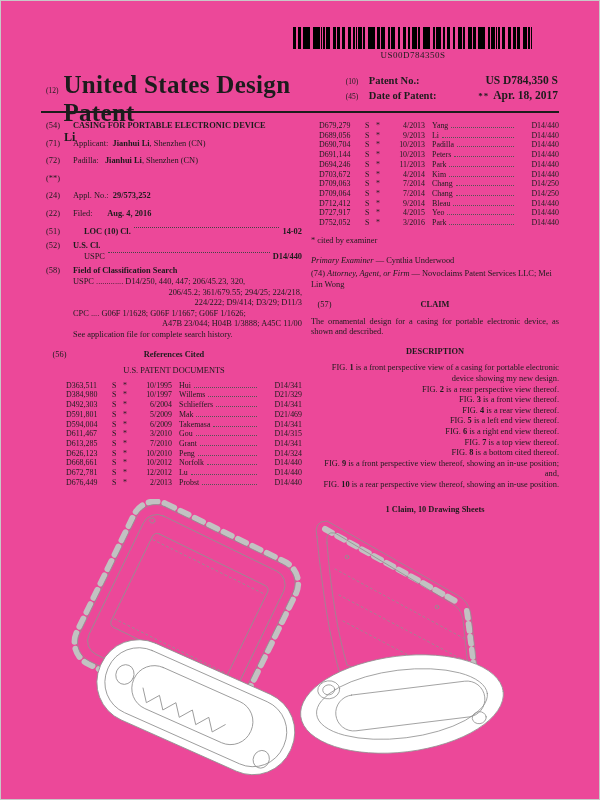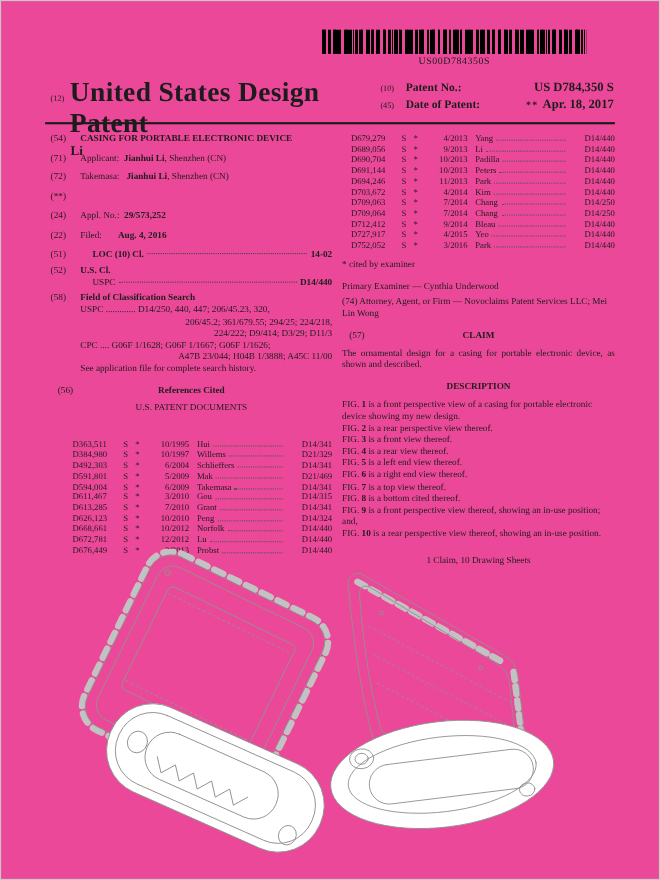--- a/index.html
+++ b/index.html
@@ -33,46 +33,46 @@
 
   
   .col { position:absolute; top:120px; font-size:8.4px; line-height:10.6px; }
   .col-left  { left:45px;  width:256px; }
   .col-right { left:310px; width:248px; }
 
   .field { display:flex; margin-bottom:7px; }
   .fcode { width:27px; flex:none; }
   .fbody { flex:1; }
   .b { font-weight:bold; }
-  .i { }
+  .i { font-style:italic; }
   .leader { flex:1; border-bottom:1px dotted #444; margin:0 3px 2px 3px; min-width:12px; }
-  .flexline { display:flex; align-items:center;padding-left:11px; }
+  .flexline { display:flex; align-items:flex-start;padding-left:11px; }
   .r-align { text-align:right; }
 
   .sec-head { position:relative; text-align:center; margin:9px 0 6px 0; }
   .sec-head .fcode { position:absolute; left:0; top:0; }
-  .sub-center { text-align:center; margin-bottom:22px; }
+  .sub-center { text-align:center; margin-bottom:4px; }
 
   
   .ref-table { padding-left:20px; }
   .ref-row { display:flex; align-items:baseline; font-size:7.9px; line-height:9.7px; }
   .r-no { width:46px; flex:none; }
   .r-kind { width:11px; flex:none; }
   .r-star { width:11px; flex:none; }
   .r-date { width:38px; flex:none; text-align:right; margin-right:7px; }
   .r-name { flex:none;text-align:right; }
   .r-leader { flex:1; border-bottom:1px dotted #555; margin:0 3px 1px 3px; }
   .r-cls { width:42px; flex:none; text-align:right; }
 
   .cited-note { margin:8px 0 10px 0; }
   .examiner { margin-bottom:2px; }
   .attorney { margin-bottom:10px; }
   .claim-text { text-align:justify; margin-bottom:0; }
-  .fig-item { text-align:left; }
-  .sheet-note { text-align:center; font-weight:normal; margin-top:14px; }
+  .fig-item { text-align:right; }
+  .sheet-note { text-align:center; font-weight:bold; margin-top:14px; }
 
   
   .drawings { position:absolute; left:0; top:498px; width:600px; height:302px; }
   .fig-svg { position:absolute; top:0; }
   .fig-svg.left { left:34px; }
   .fig-svg.right { left:286px; }
 </style>
 </head>
 <body>
 
@@ -114,21 +114,21 @@
       <span class="fbody b">CASING FOR PORTABLE ELECTRONIC DEVICE</span>
     </div>
 
     <div class="field">
       <span class="fcode">(71)</span>
       <span class="fbody"><span>Applicant:</span>&nbsp; <span class="b">Jianhui Li</span><span>, Shenzhen (CN)</span></span>
     </div>
 
     <div class="field">
       <span class="fcode">(72)</span>
-      <span class="fbody"><span>Takemasa:</span>&nbsp;&nbsp; <span class="b">Jianhui Li</span><span>, Shenzhen (CN)</span></span>
+      <span class="fbody"><span>Padilla:</span>&nbsp;&nbsp; <span class="b">Jianhui Li</span><span>, Shenzhen (CN)</span></span>
     </div>
 
     <div class="field">
       <span class="fcode">(**)</span>
     </div>
 
     <div class="field">
       <span class="fcode">(24)</span>
       <span class="fbody"><span>Appl. No.:</span>&nbsp; <span class="b">29/573,252</span></span>
     </div>

